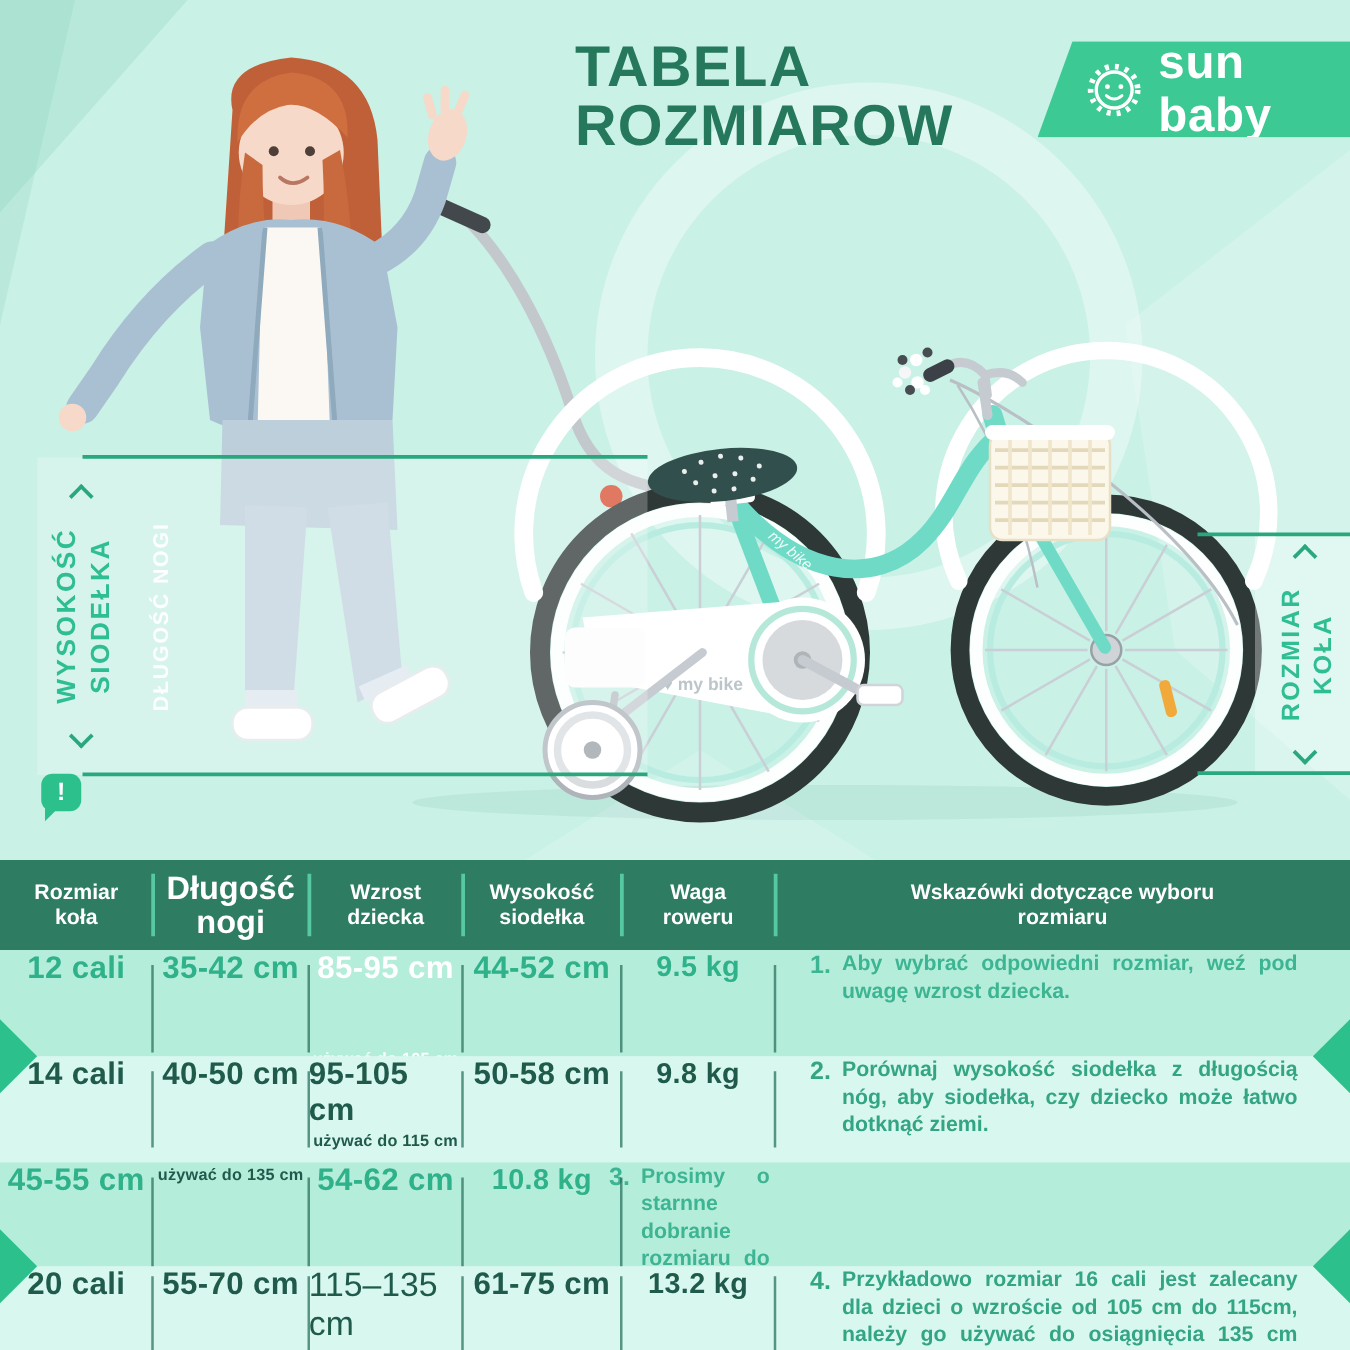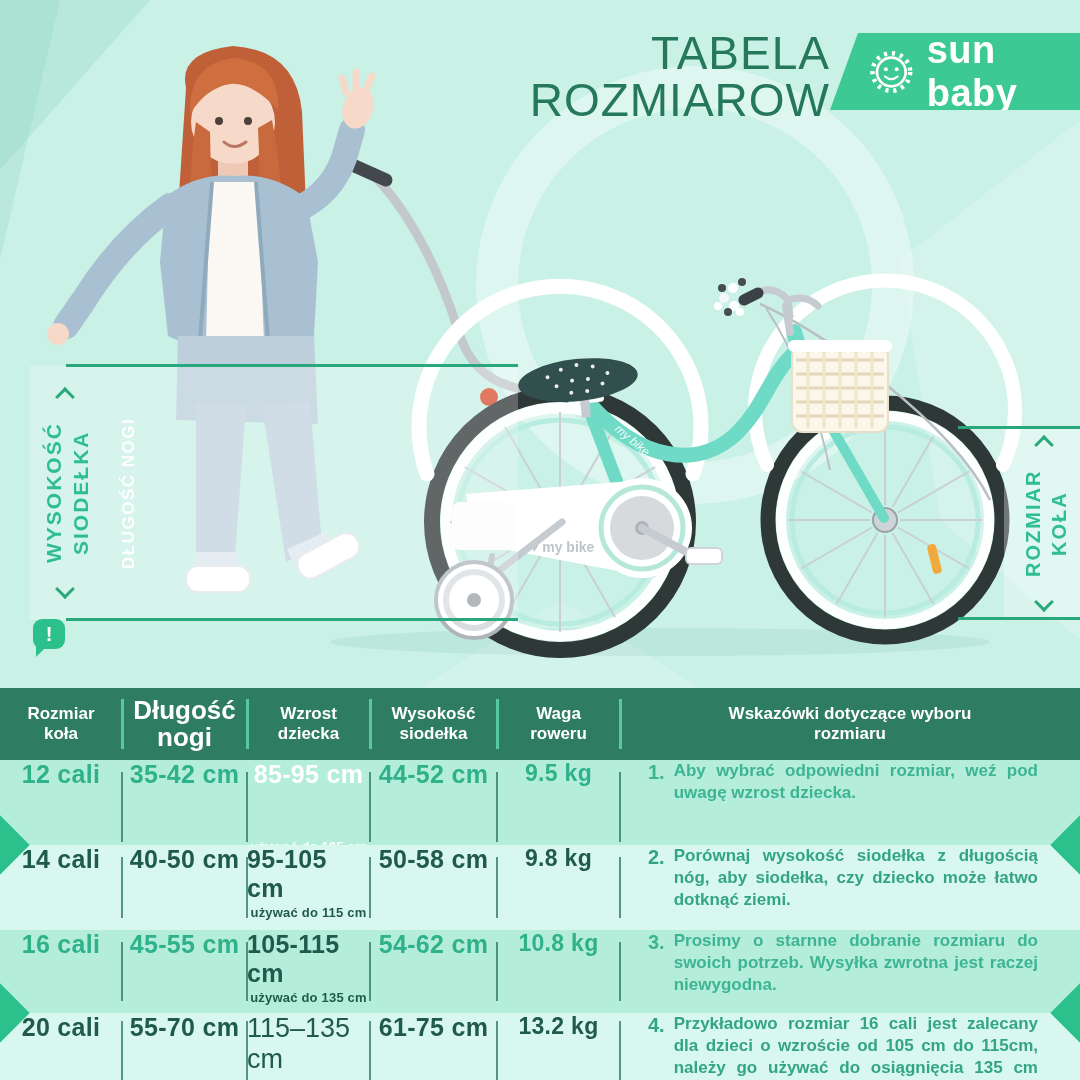--- a/index.html
+++ b/index.html
@@ -3,22 +3,22 @@
 <meta charset="utf-8">
 <style>
   html,body{margin:0;padding:0;background:#e8e8e8;}
   .canvas{position:relative;width:1080px;height:1080px;overflow:hidden;
           font-family:"Liberation Sans",sans-serif;background:#c9f1e6;}
 
   
   .scene{position:absolute;left:0;top:0;width:1080px;height:688px;}
   .scene-art{position:absolute;left:0;top:0;}
 
-  .title{position:absolute;left:460px;top:30px;width:370px;text-align:right;
-         color:#26785c;font-weight:400;font-size:46px;line-height:47px;letter-spacing:1px;}
+  .title{position:absolute;left:460px;top:30px;width:370px;text-align:left;
+         color:#26785c;font-weight:700;font-size:46px;line-height:47px;letter-spacing:1px;}
 
   .brand-badge{position:absolute;top:33px;right:0;width:258px;height:77px;background:#3cc993;
                clip-path:polygon(36px 0,100% 0,100% 100%,8px 100%);
                display:flex;align-items:center;padding-left:46px;gap:12px;box-sizing:border-box;}
   .brand-text{font-size:38px;font-weight:700;color:#ffffff;letter-spacing:0.5px;}
 
   
   .band{position:absolute;background:rgba(255,255,255,0.24);}
   .band-left{left:30px;top:366px;width:488px;height:254px;}
   .band-right{left:1004px;top:428px;width:76px;height:191px;background:rgba(255,255,255,0.32);}
@@ -400,27 +400,23 @@
       <div class="cell cell--tipcell">
         <div class="tip">
           <span class="tip-num">2.</span>
           <span class="tip-text">Porównaj wysokość siodełka z długością nóg, aby siodełka, czy dziecko może łatwo dotknąć ziemi.</span>
         </div>
       </div>
     </div>
 
     <div class="grid t-row row--mint h83">
       <div class="cell">
-          <span class="val">16 cali</span>
-        </div>
-      <div class="cell">
           <span class="val">45-55 cm</span>
         </div>
       <div class="cell wz">
-        <span class="val" style="color:#1f5a4b">105-115 cm</span>
         <span class="wz-note">używać do 135 cm</span>
       </div>
       <div class="cell">
           <span class="val">54-62 cm</span>
         </div>
       <div class="cell">
           <span class="val val--kg">10.8 kg</span>
         </div>
       <div class="cell cell--tipcell">
         <div class="tip">

